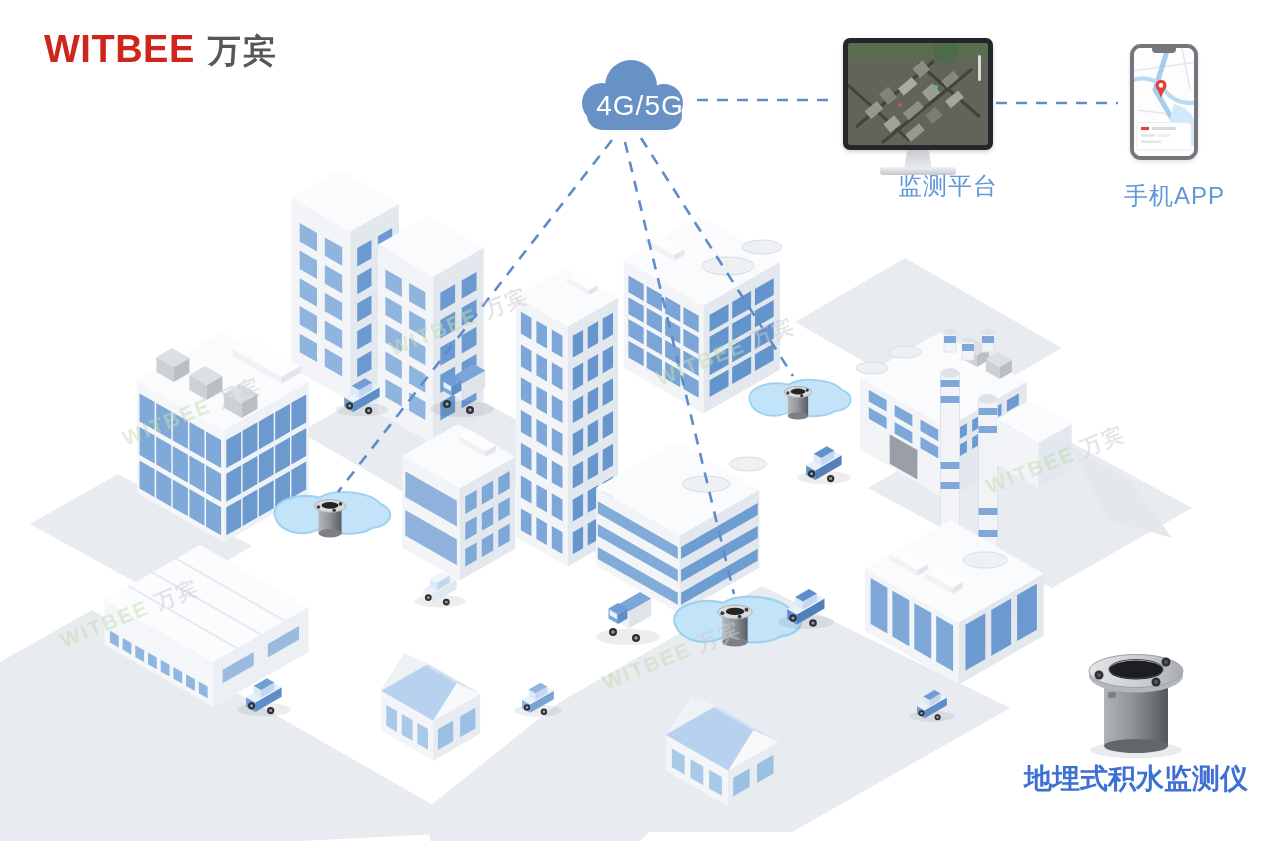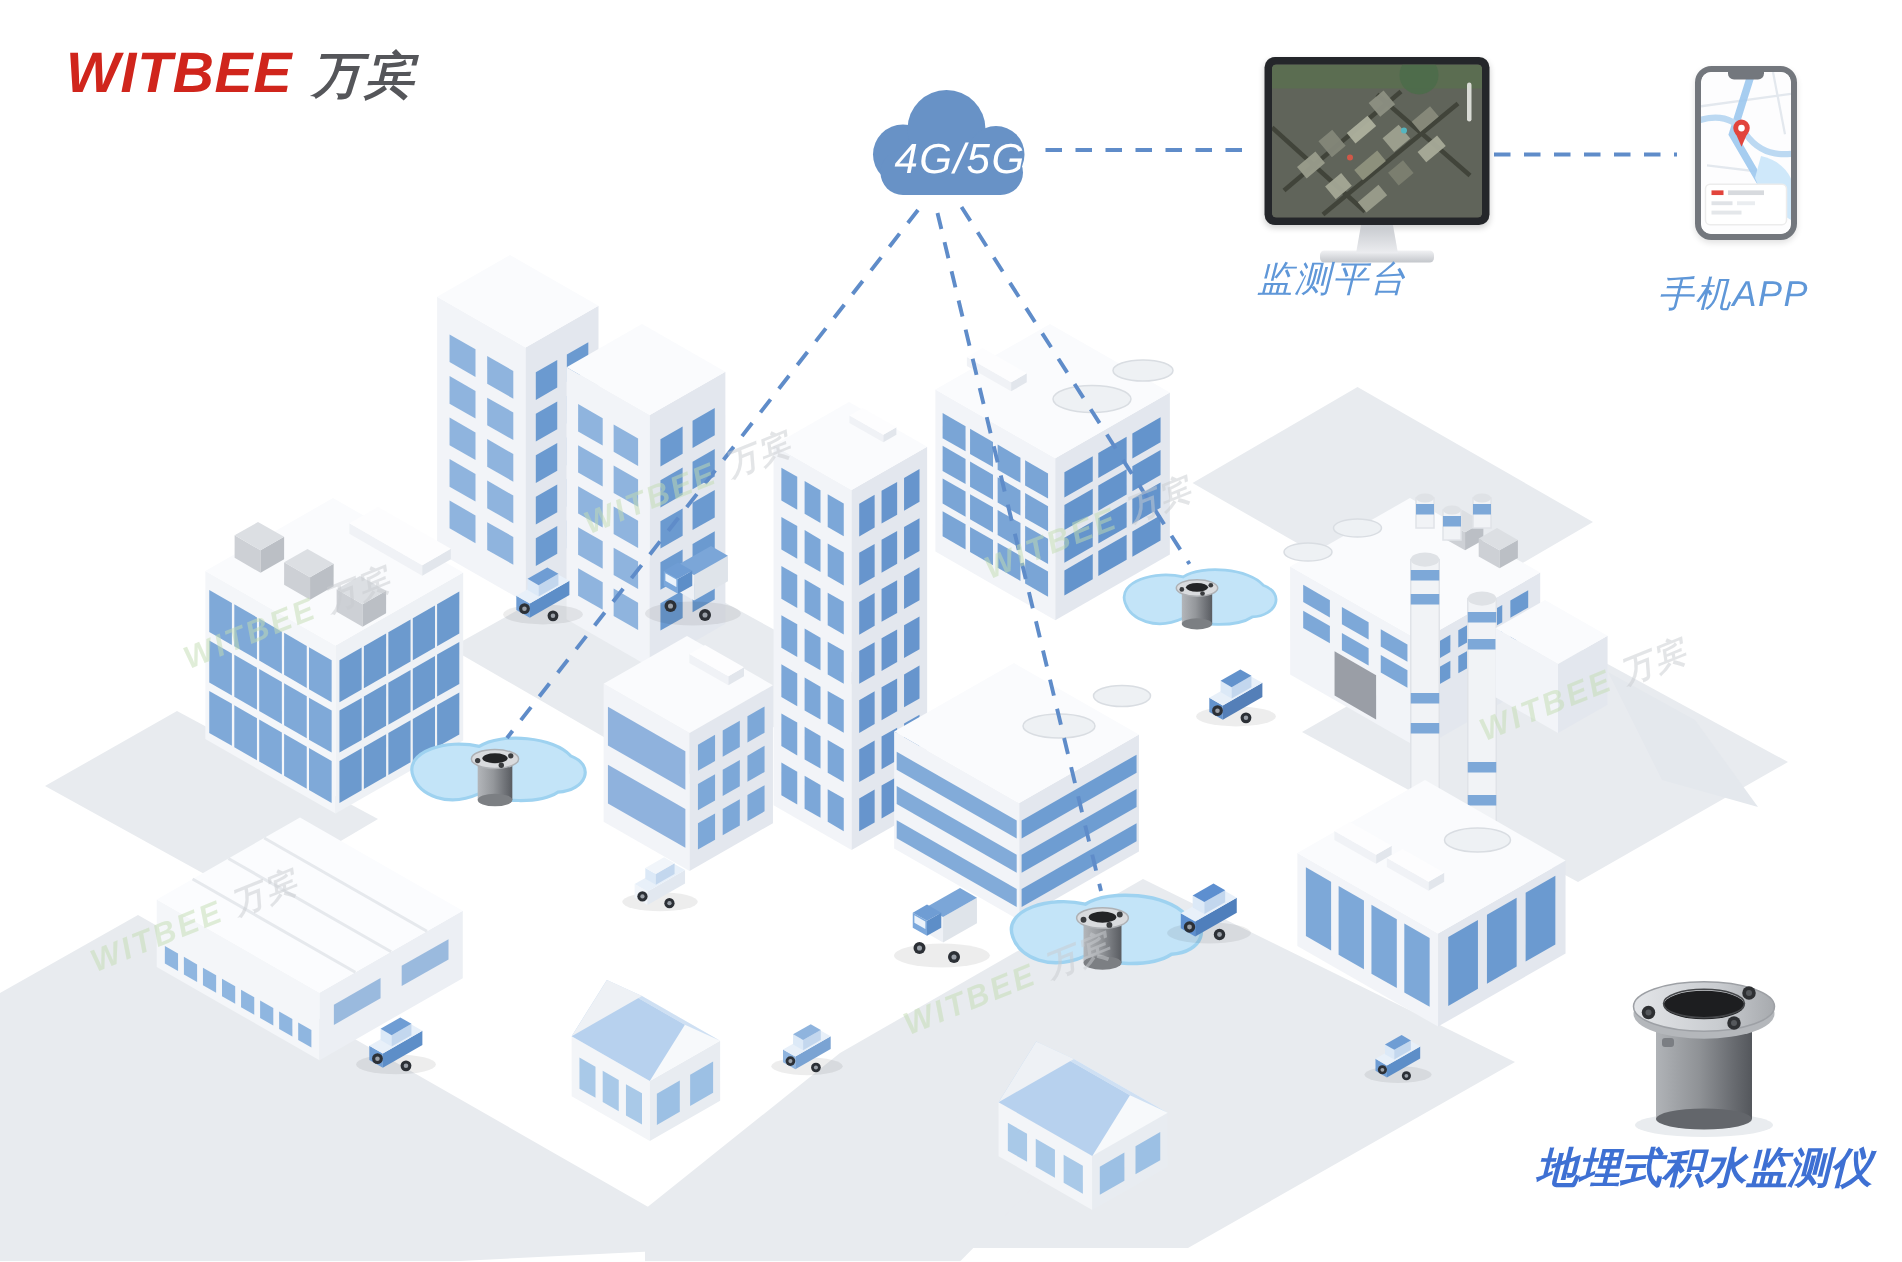--- a/index.html
+++ b/index.html
@@ -1,17 +1,17 @@
 <!DOCTYPE html>
 <html style="--brand-red: #d0251c; --logo-cn: #55565a; --cloud-blue: #6892c6; --line-blue: #5f8cc9; --label-blue: #5f97d8; --device-label-blue: #3e70d3; --window-blue: #7da8d9; --puddle-blue: #c3e4f8;"><head>
 <meta charset="utf-8">
 <style>
   html,body{margin:0;padding:0;background:#fff;}
   .page{position:relative;width:1268px;height:841px;background:#fff;overflow:hidden;
-        font-family:"Liberation Sans","DejaVu Sans",sans-serif;font-style:italic;}
+        font-family:"Liberation Sans","DejaVu Sans",sans-serif;}
   #city,#links{position:absolute;left:0;top:0;}
   #links{pointer-events:none;}
 
   
   .logo{position:absolute;left:44px;top:28px;display:flex;align-items:baseline;gap:13px;}
   .logo-en{font-size:38px;font-weight:800;color:var(--brand-red);letter-spacing:.5px;}
   .logo-cn{font-size:33px;font-weight:700;color:var(--logo-cn);letter-spacing:2px;}
 
   
   .cloud{position:absolute;left:575px;top:56px;width:118px;height:86px;}
@@ -31,21 +31,21 @@
             background:linear-gradient(#f1f2f4,#c3c6cb);}
 
   
   .phone{position:absolute;left:1130px;top:44px;width:68px;height:116px;border:4px solid #73777d;
          border-radius:11px;background:#fff;box-sizing:border-box;overflow:hidden;
          box-shadow:0 2px 4px rgba(0,0,0,.12);}
   .phone svg{display:block;width:100%;height:100%;}
   .notch{position:absolute;left:50%;top:0;transform:translateX(-50%);width:24px;height:5px;
          background:#73777d;border-radius:0 0 4px 4px;z-index:2;}
 
-  .side-label{position:absolute;text-align:left;color:var(--label-blue);
+  .side-label{position:absolute;text-align:right;color:var(--label-blue);
               font-size:24px;font-weight:500;letter-spacing:1px;}
   .plat-label{left:838px;top:170px;width:160px;}
   .app-label{left:1105px;top:180px;width:120px;}
 
   
   .device{position:absolute;left:1066px;top:634px;width:140px;height:128px;}
   .device-name{position:absolute;left:1008px;top:760px;width:256px;text-align:center;
                font-size:28px;font-weight:600;color:var(--device-label-blue);}
   .device-model{position:absolute;left:1008px;top:788px;width:256px;text-align:center;
                 font-size:22px;font-weight:600;letter-spacing:1px;color:var(--device-label-blue);}

